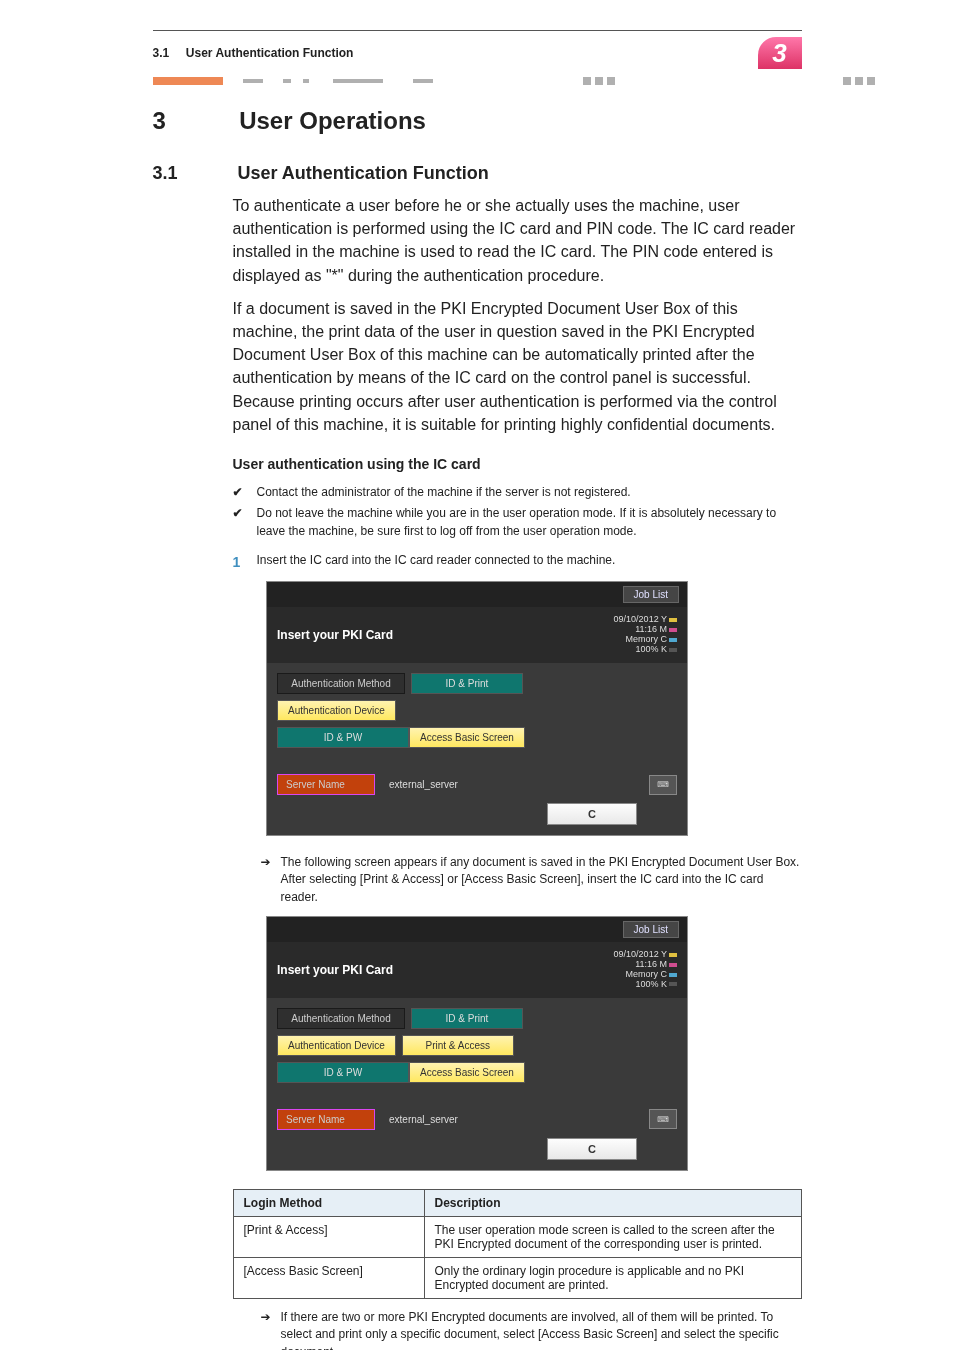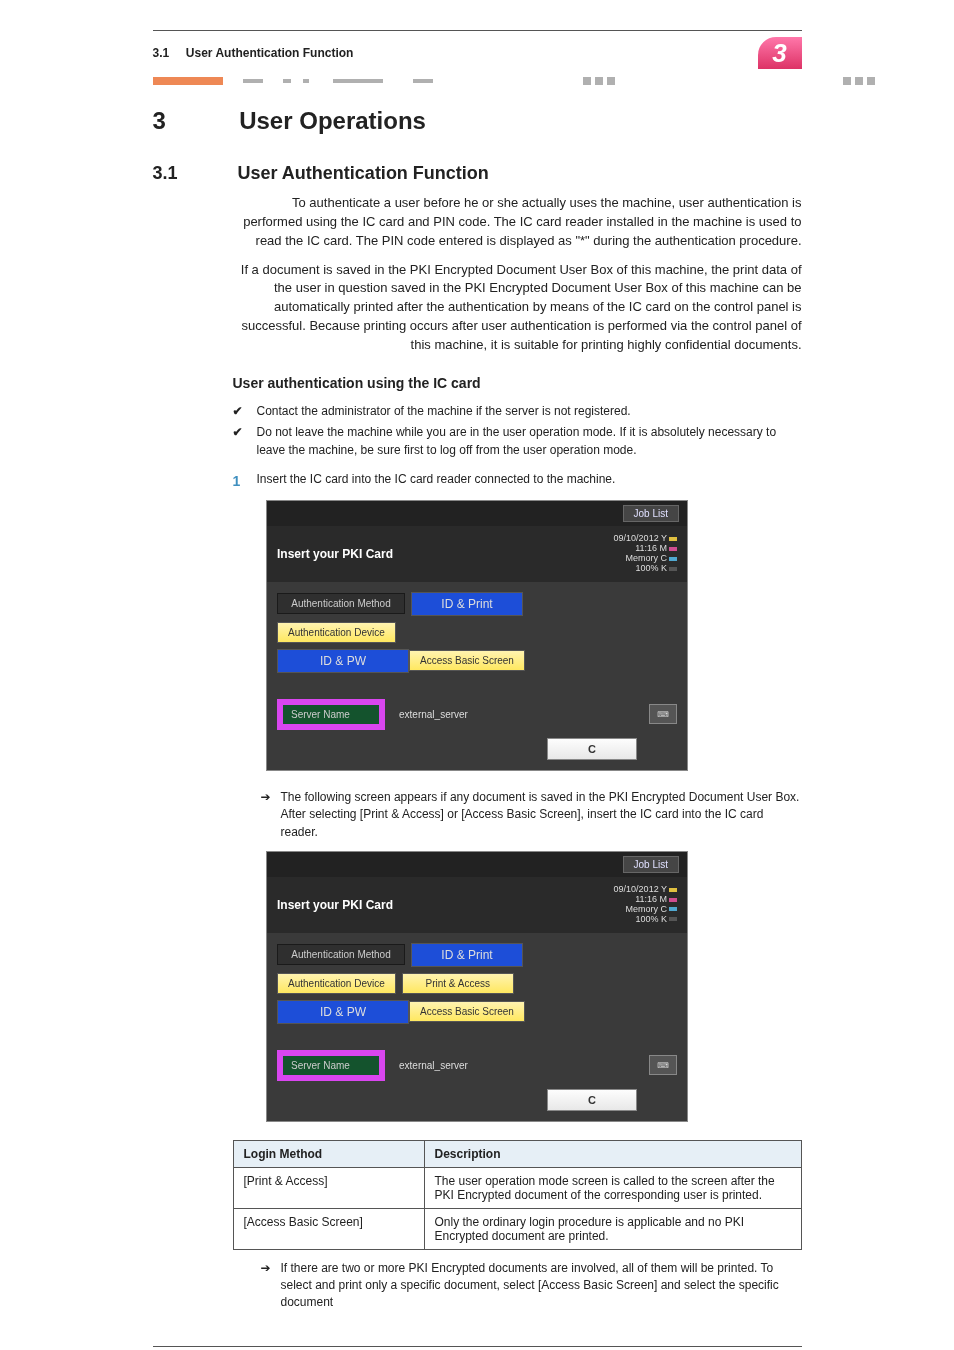--- a/index.html
+++ b/index.html
@@ -78,24 +78,23 @@
     font-weight: bold;
     margin: 22px 0 10px 0;
   }
   h2.section .num { display:inline-block; width:80px; }
   h3.subsection {
     font-size: 14px;
     font-weight: bold;
     margin: 20px 0 10px 80px;
   }
   p.body {
-    font-size: 13px;
+    font-size: 16px;
     line-height: 1.45;
     margin: 0 0 10px 80px;
-    text-align: right;
   }
   .checklist {
     font-size: 12px;
     margin-left: 80px;
     padding-left: 0;
     list-style: none;
   }
   .checklist li {
     position: relative;
     padding-left: 24px;
@@ -211,38 +210,38 @@
     color:#333;
     display:inline-block;
     padding:4px 10px;
     font-size:10px;
     border:1px solid #555;
     margin-right:6px;
     min-width: 90px;
     text-align:center;
   }
   .screenshot .plain {
-    background:#1d4ed8;
+    background:#0f766e;
     color:#ddd;
     display:inline-block;
     padding:4px 10px;
-    font-size:12px;
+    font-size:10px;
     border:1px solid #555;
     min-width: 90px;
     text-align:center;
   }
   .screenshot .servname {
-    background:#14532d;
+    background:#c2410c;
     color:#ccc;
     display:inline-block;
     padding:4px 8px;
     min-width:80px;
     font-size:10px;
     margin-right:6px;
-    border:6px solid #d946ef;
+    border:1px solid #d946ef;
   }
   .screenshot .servval {
     color:#ddd;
     padding:4px 8px;
     font-size:10px;
     flex:1;
   }
   .screenshot .kbd-icon {
     width:26px;height:18px;border:1px solid #888;background:#555;
     display:flex;align-items:center;justify-content:center;font-size:8px;

